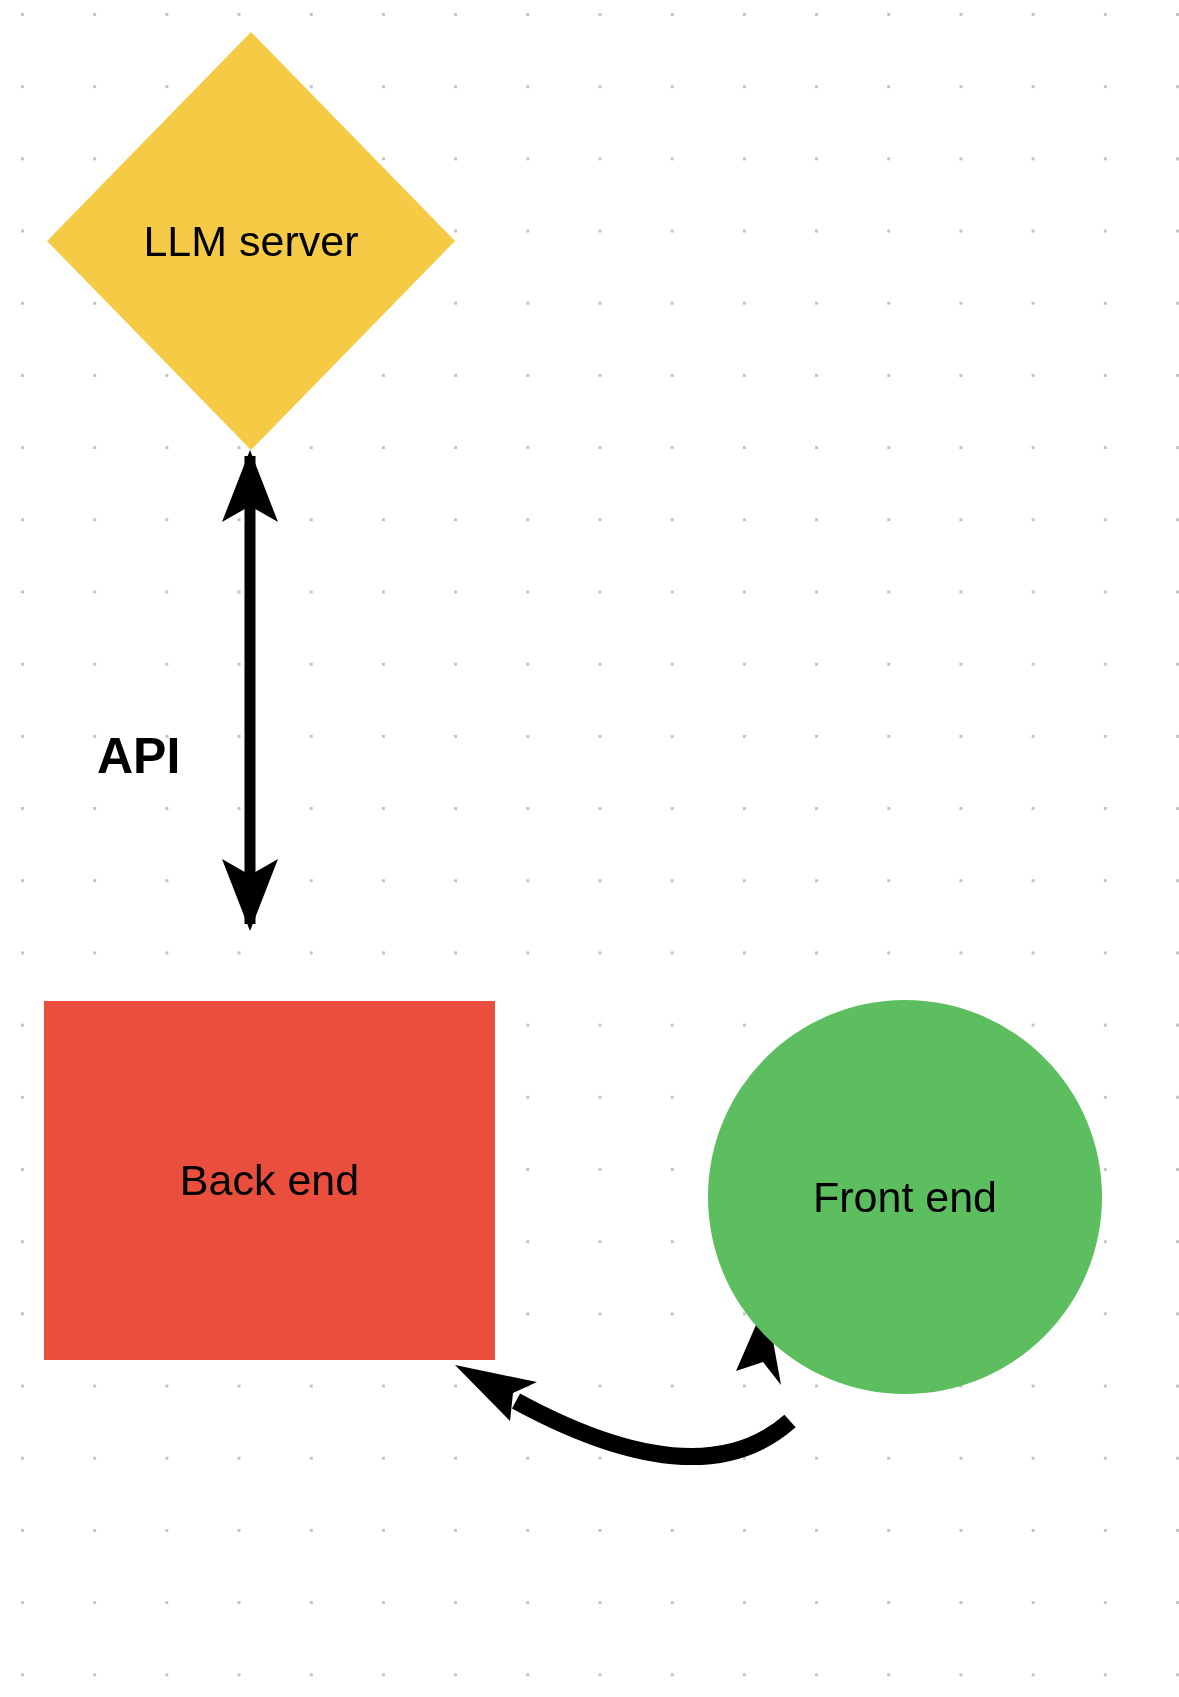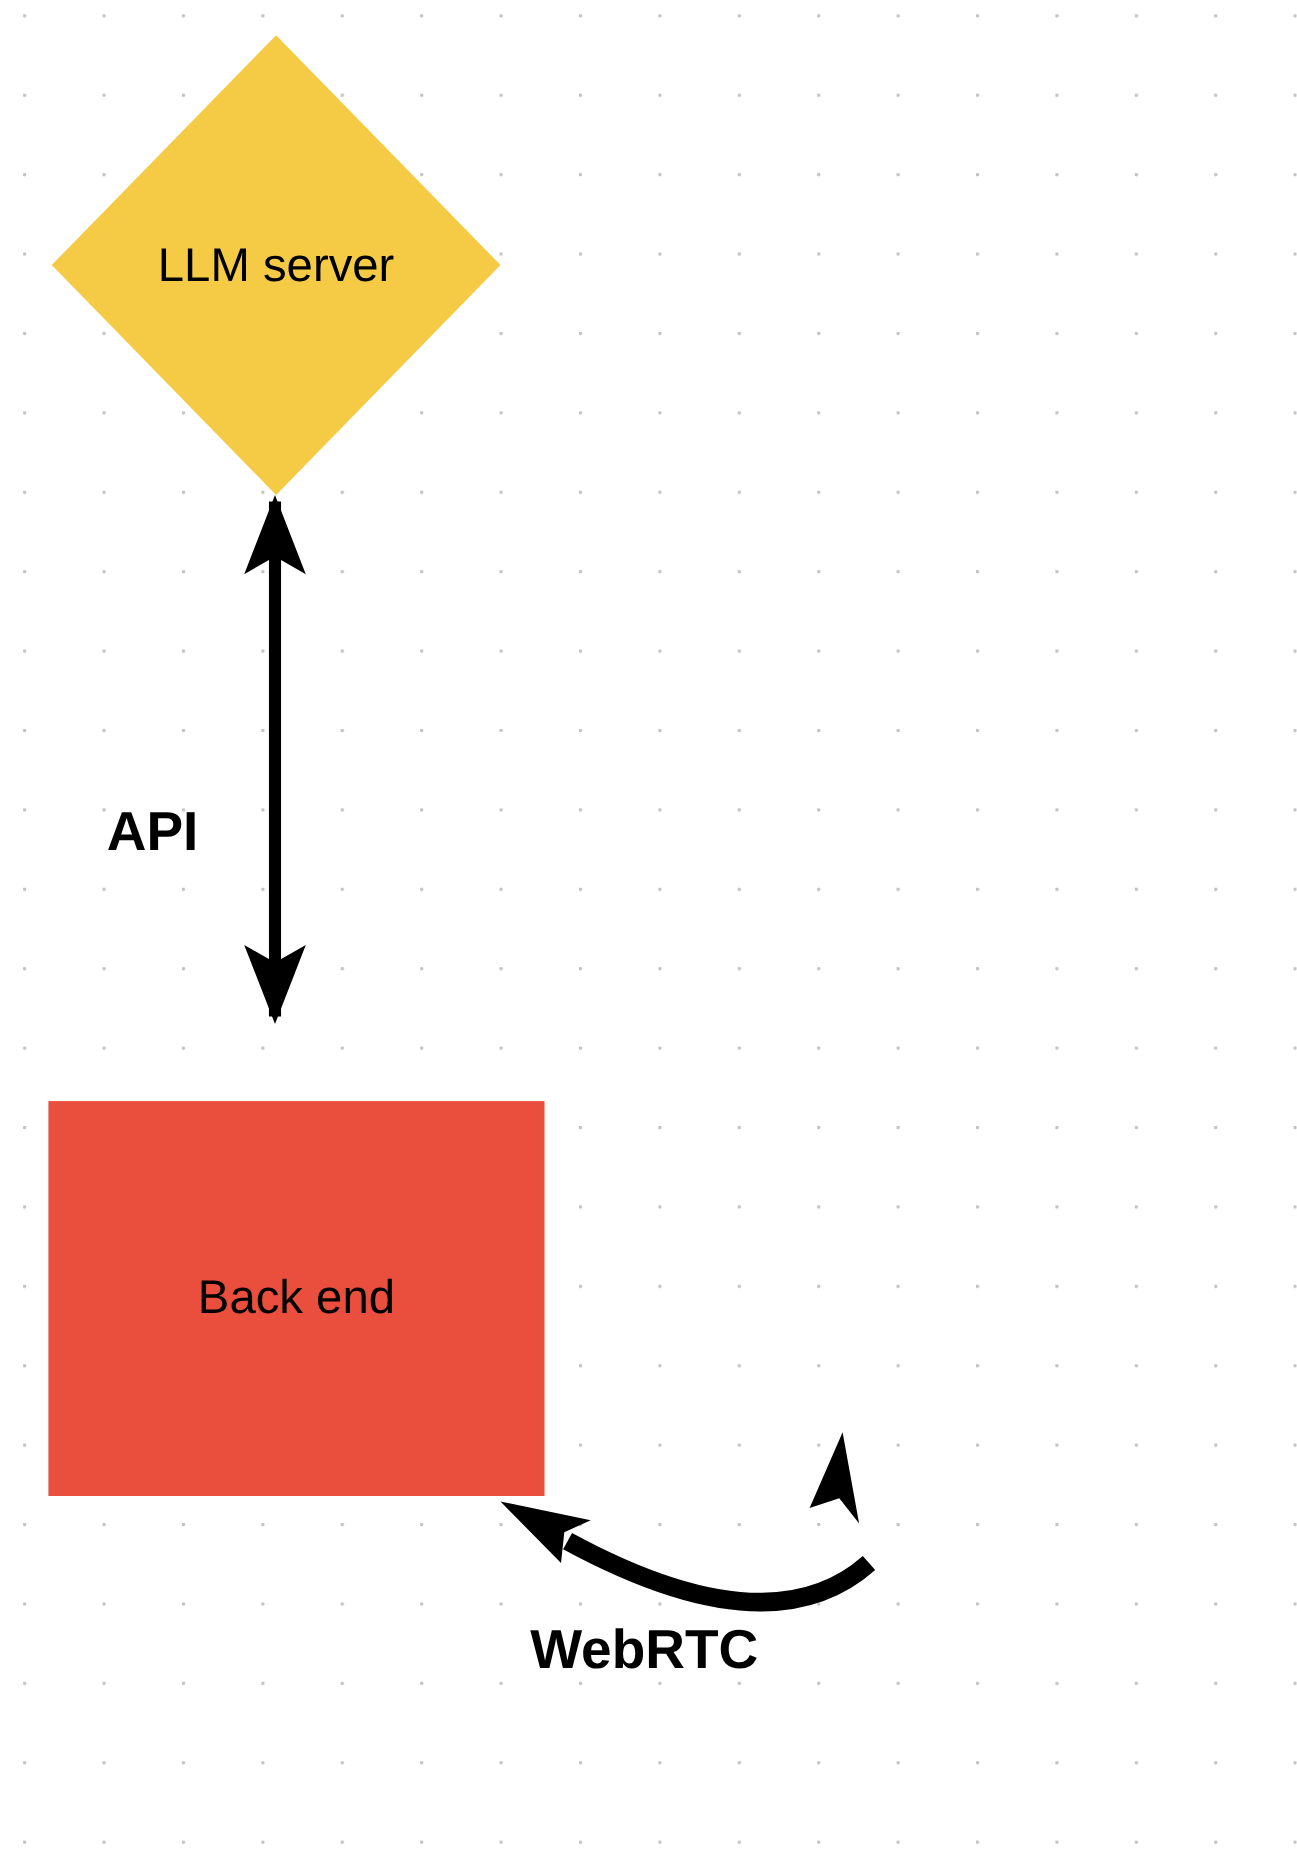--- a/index.html
+++ b/index.html
@@ -161,18 +161,21 @@
   <div id="backend-node">
     <div id="backend-shape"></div>
     <div id="backend-label" class="node-label">Back end</div>
   </div>
 
   <div id="llm-node">
     <div id="llm-shape"></div>
     <div id="llm-label" class="node-label">LLM server</div>
   </div>
 
+  <div id="frontend-node">
+    <div id="frontend-shape"></div>
+    <div id="frontend-label" class="node-label">Front end</div>
+  </div>
 
   <div id="api-label" class="edge-label">API</div>
 
-  <div id="webrtc-label" class="edge-label">WebRTC</div>
 
 </div>
 
 </body></html>

